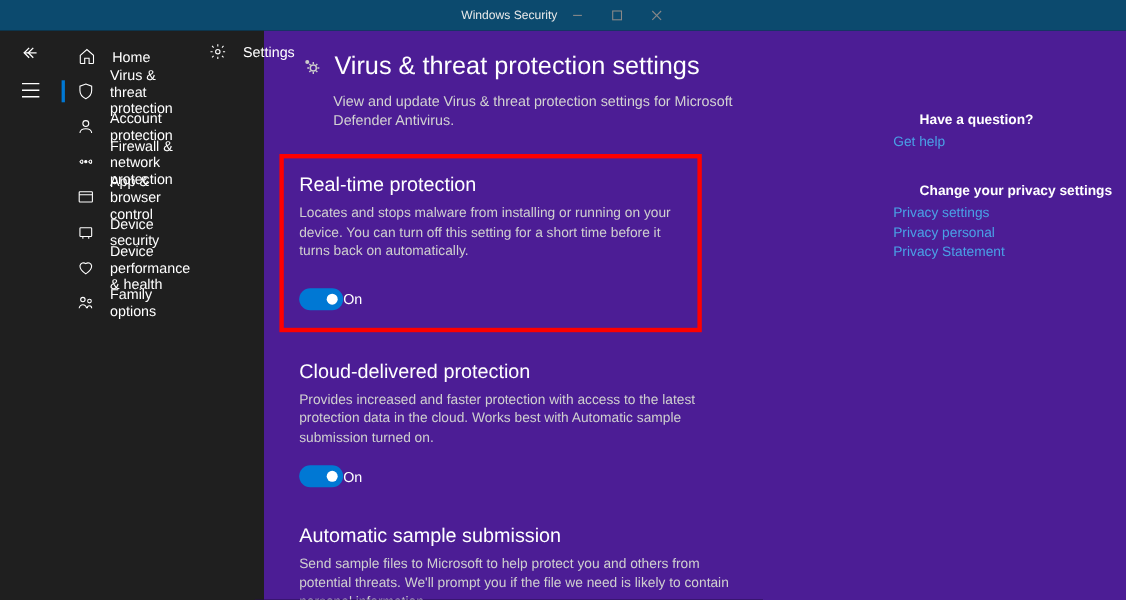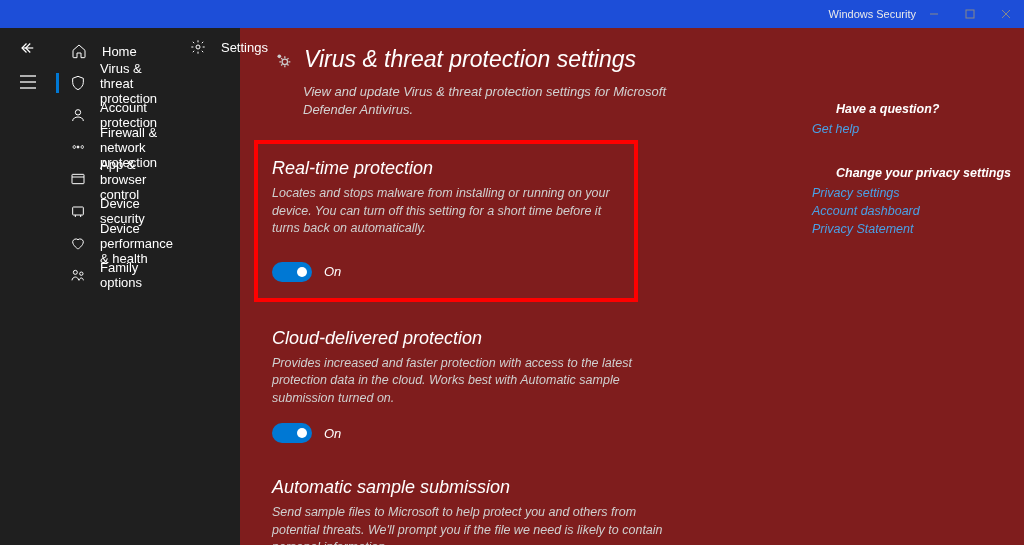--- a/index.html
+++ b/index.html
@@ -11,25 +11,25 @@
       height: 545px;
       overflow: hidden;
       position: relative;
     }
 
     
     .titlebar {
       height: 28px;
       display: flex;
       align-items: center;
-      justify-content: flex-end;
+      justify-content: center;
       padding: 0 0 0 10px;
       font-size: 11px;
       color: #eaeaea;
-      background: #1d4ed8;
+      background: #0c4a6e;
       position: absolute;
       top: 0; left: 0; right: 0;
     }
     .winbtns { display: flex; gap: 0; }
     .winbtn {
       width: 36px; height: 28px;
       display: flex; align-items: center; justify-content: center;
       color: #888; cursor: pointer;
       font-size: 12px;
     }
@@ -76,38 +76,37 @@
       position: absolute;
       left: 0; top: 6px; bottom: 6px;
       width: 3px; background: #0078d4;
     }
 
     .sidebar .spacer { flex: 1; }
 
     
     .main {
       flex: 1;
-      background: #7f1d1d;
+      background: #4c1d95;
       display: flex;
       padding: 18px 0 0 32px;
       overflow: hidden;
       color: #fff;
-      font-style: italic;
     }
     .content { width: 500px; }
     .page-title-row { display: flex; align-items: center; gap: 10px; margin-bottom: 10px; }
     .page-title-icon { width: 22px; height: 22px; color: #ddd; }
     .page-title { font-size: 23px; font-weight: 500; color: #fff; }
     .page-sub { font-size: 13px; color: #d2d2d2; margin-bottom: 22px; max-width: 400px; line-height: 1.35; margin-left: 31px; }
 
     .section { margin-bottom: 34px; }
     .sec-title { font-size: 18px; font-weight: 400; color: #fff; margin-bottom: 6px; }
     .sec-desc { font-size: 12.5px; color: #cfcfcf; line-height: 1.4; max-width: 400px; margin-bottom: 16px; }
 
-    .toggle-row { display: flex; align-items: center; gap: 12px; }
+    .toggle-row { display: flex; align-items: center; }
     .toggle {
       width: 40px; height: 20px;
       border-radius: 10px;
       background: #0078d4;
       position: relative;
       cursor: pointer;
     }
     .toggle::after {
       content: "";
       position: absolute;
@@ -317,18 +316,18 @@
     </div>
 
     <div class="rightcol">
       <div class="rc-sec">
         <div class="rc-title">Have a question?</div>
         <span class="link">Get help</span>
       </div>
       <div class="rc-sec">
         <div class="rc-title">Change your privacy settings</div>
         <span class="link">Privacy settings</span>
-        <span class="link">Account dashboard</span>
+        <span class="link">Privacy personal</span>
         <span class="link">Privacy Statement</span>
       </div>
     </div>
   </div>
 </div>
 
 </body></html>

